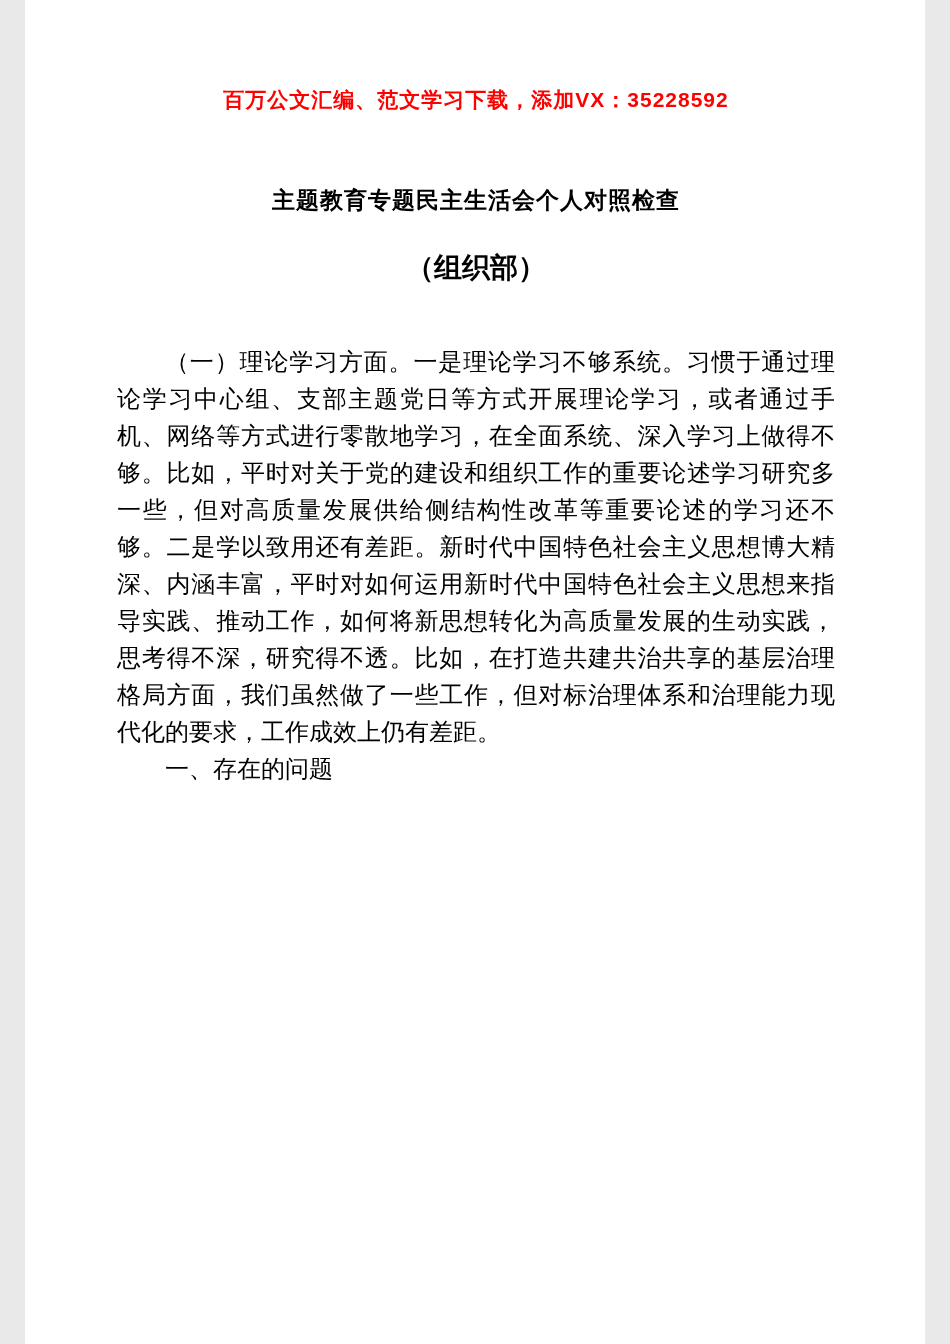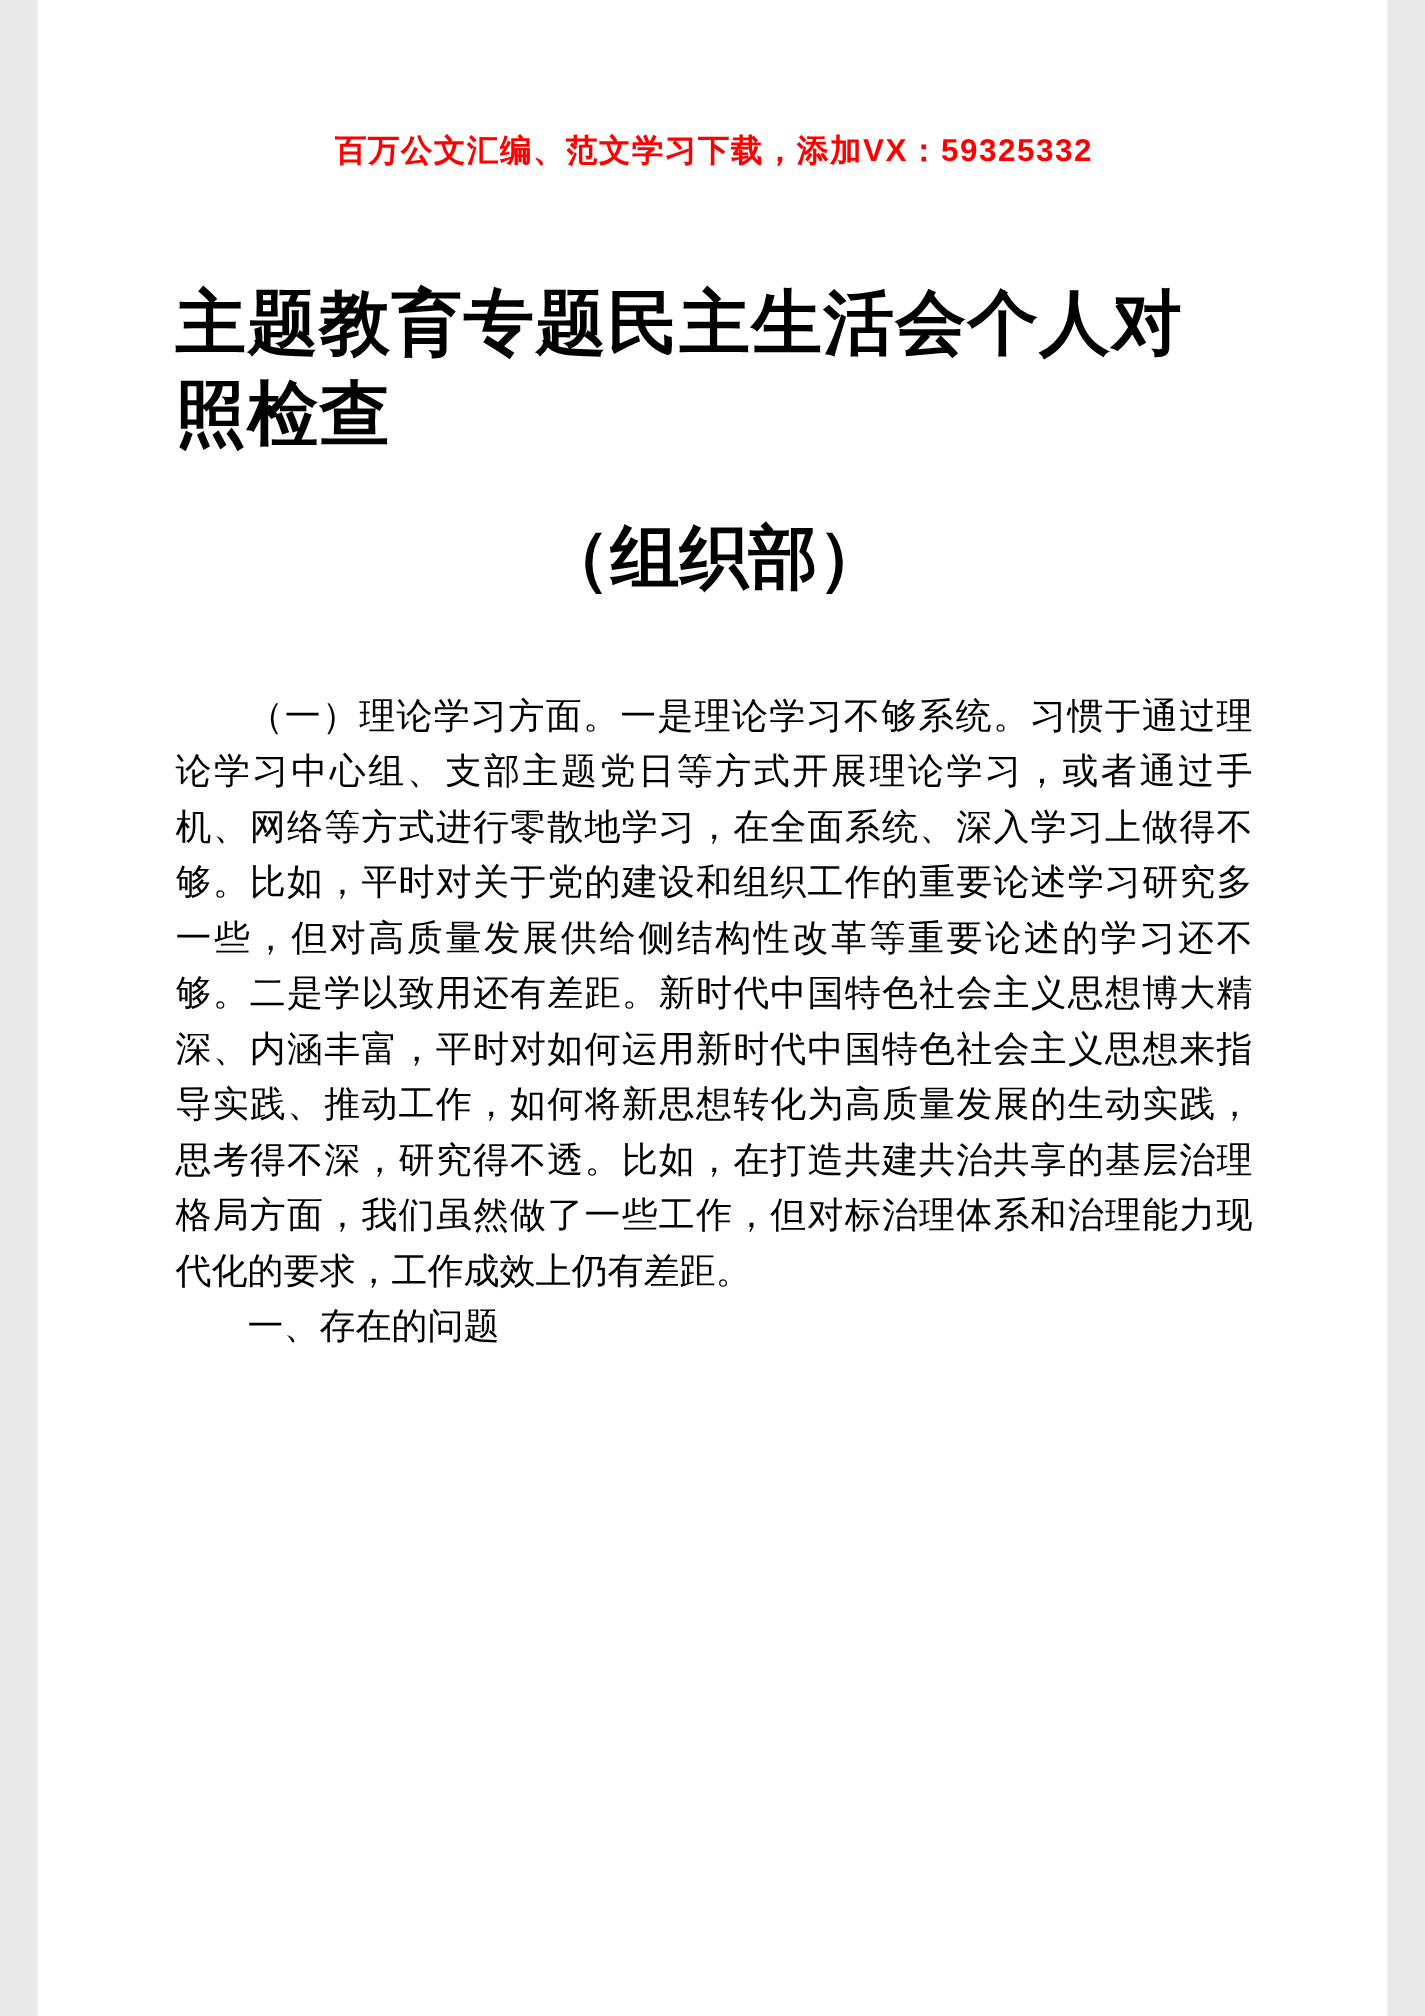--- a/index.html
+++ b/index.html
@@ -21,30 +21,31 @@
   }
   .promo {
     text-align: center;
     font-size: 21px;
     font-weight: bold;
     margin: 28px 0 0 0;
     letter-spacing: 1px;
     font-family: "Liberation Sans", sans-serif;
   }
   .title {
-    font-size: 47px;
+    text-align: center;
+    font-size: 23px;
     font-weight: bold;
     color: #000000;
     margin: 72px 0 0 0;
     line-height: 1.3;
     letter-spacing: 1px;
   }
   .subtitle {
     text-align: center;
-    font-size: 46px;
+    font-size: 28px;
     font-weight: bold;
     color: #000000;
     margin: 34px 0 0 0;
     line-height: 1.3;
   }
   .body {
     margin-top: 58px;
     font-size: 24px;
     line-height: 37px;
     color: #000000;
@@ -53,21 +54,21 @@
   .body p {
     margin: 0;
     text-indent: 2em;
   }
 </style>
 </head>
 <body>
 
 <div class="page">
 
-  <div class="promo" style="color:#ff0000;">百万公文汇编、范文学习下载，添加VX：59325332</div>
+  <div class="promo" style="color:#ff0000;">百万公文汇编、范文学习下载，添加VX：35228592</div>
 
   <h1 class="title">主题教育专题民主生活会个人对照检查</h1>
 
   <h2 class="subtitle">（组织部）</h2>
 
   <div class="body">
     <p>（一）理论学习方面。一是理论学习不够系统。习惯于通过理论学习中心组、支部主题党日等方式开展理论学习，或者通过手机、网络等方式进行零散地学习，在全面系统、深入学习上做得不够。比如，平时对关于党的建设和组织工作的重要论述学习研究多一些，但对高质量发展供给侧结构性改革等重要论述的学习还不够。二是学以致用还有差距。新时代中国特色社会主义思想博大精深、内涵丰富，平时对如何运用新时代中国特色社会主义思想来指导实践、推动工作，如何将新思想转化为高质量发展的生动实践，思考得不深，研究得不透。比如，在打造共建共治共享的基层治理格局方面，我们虽然做了一些工作，但对标治理体系和治理能力现代化的要求，工作成效上仍有差距。</p>
     <p>一、存在的问题</p>
   </div>
 

